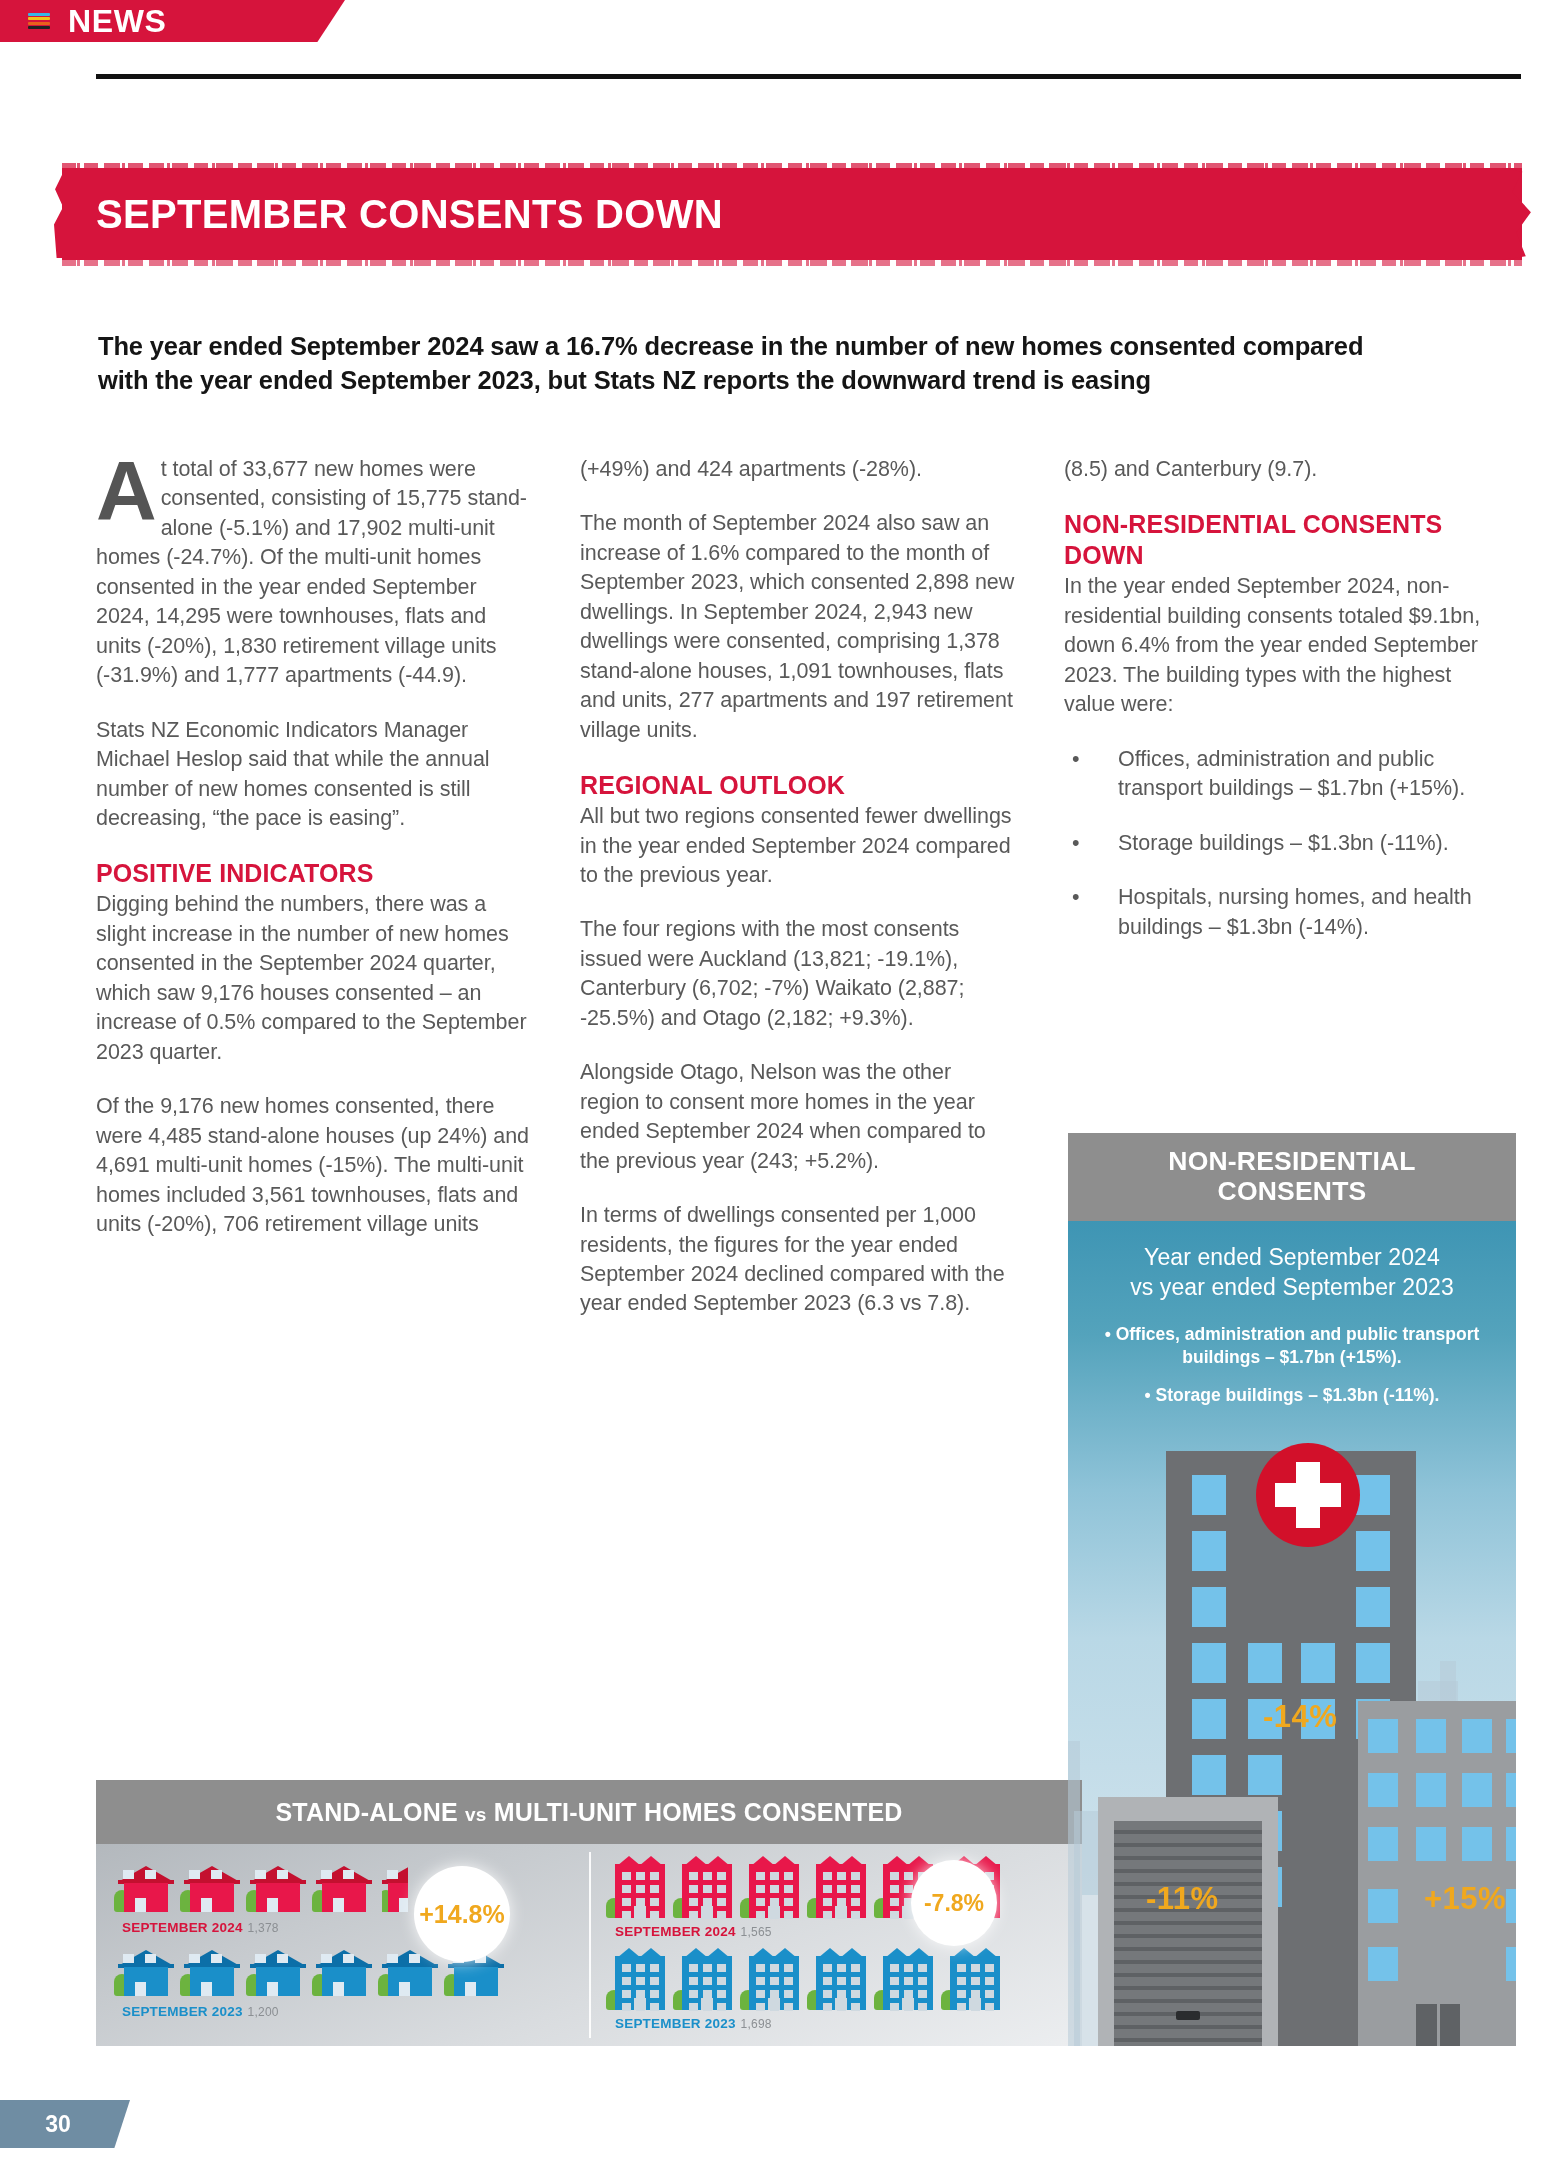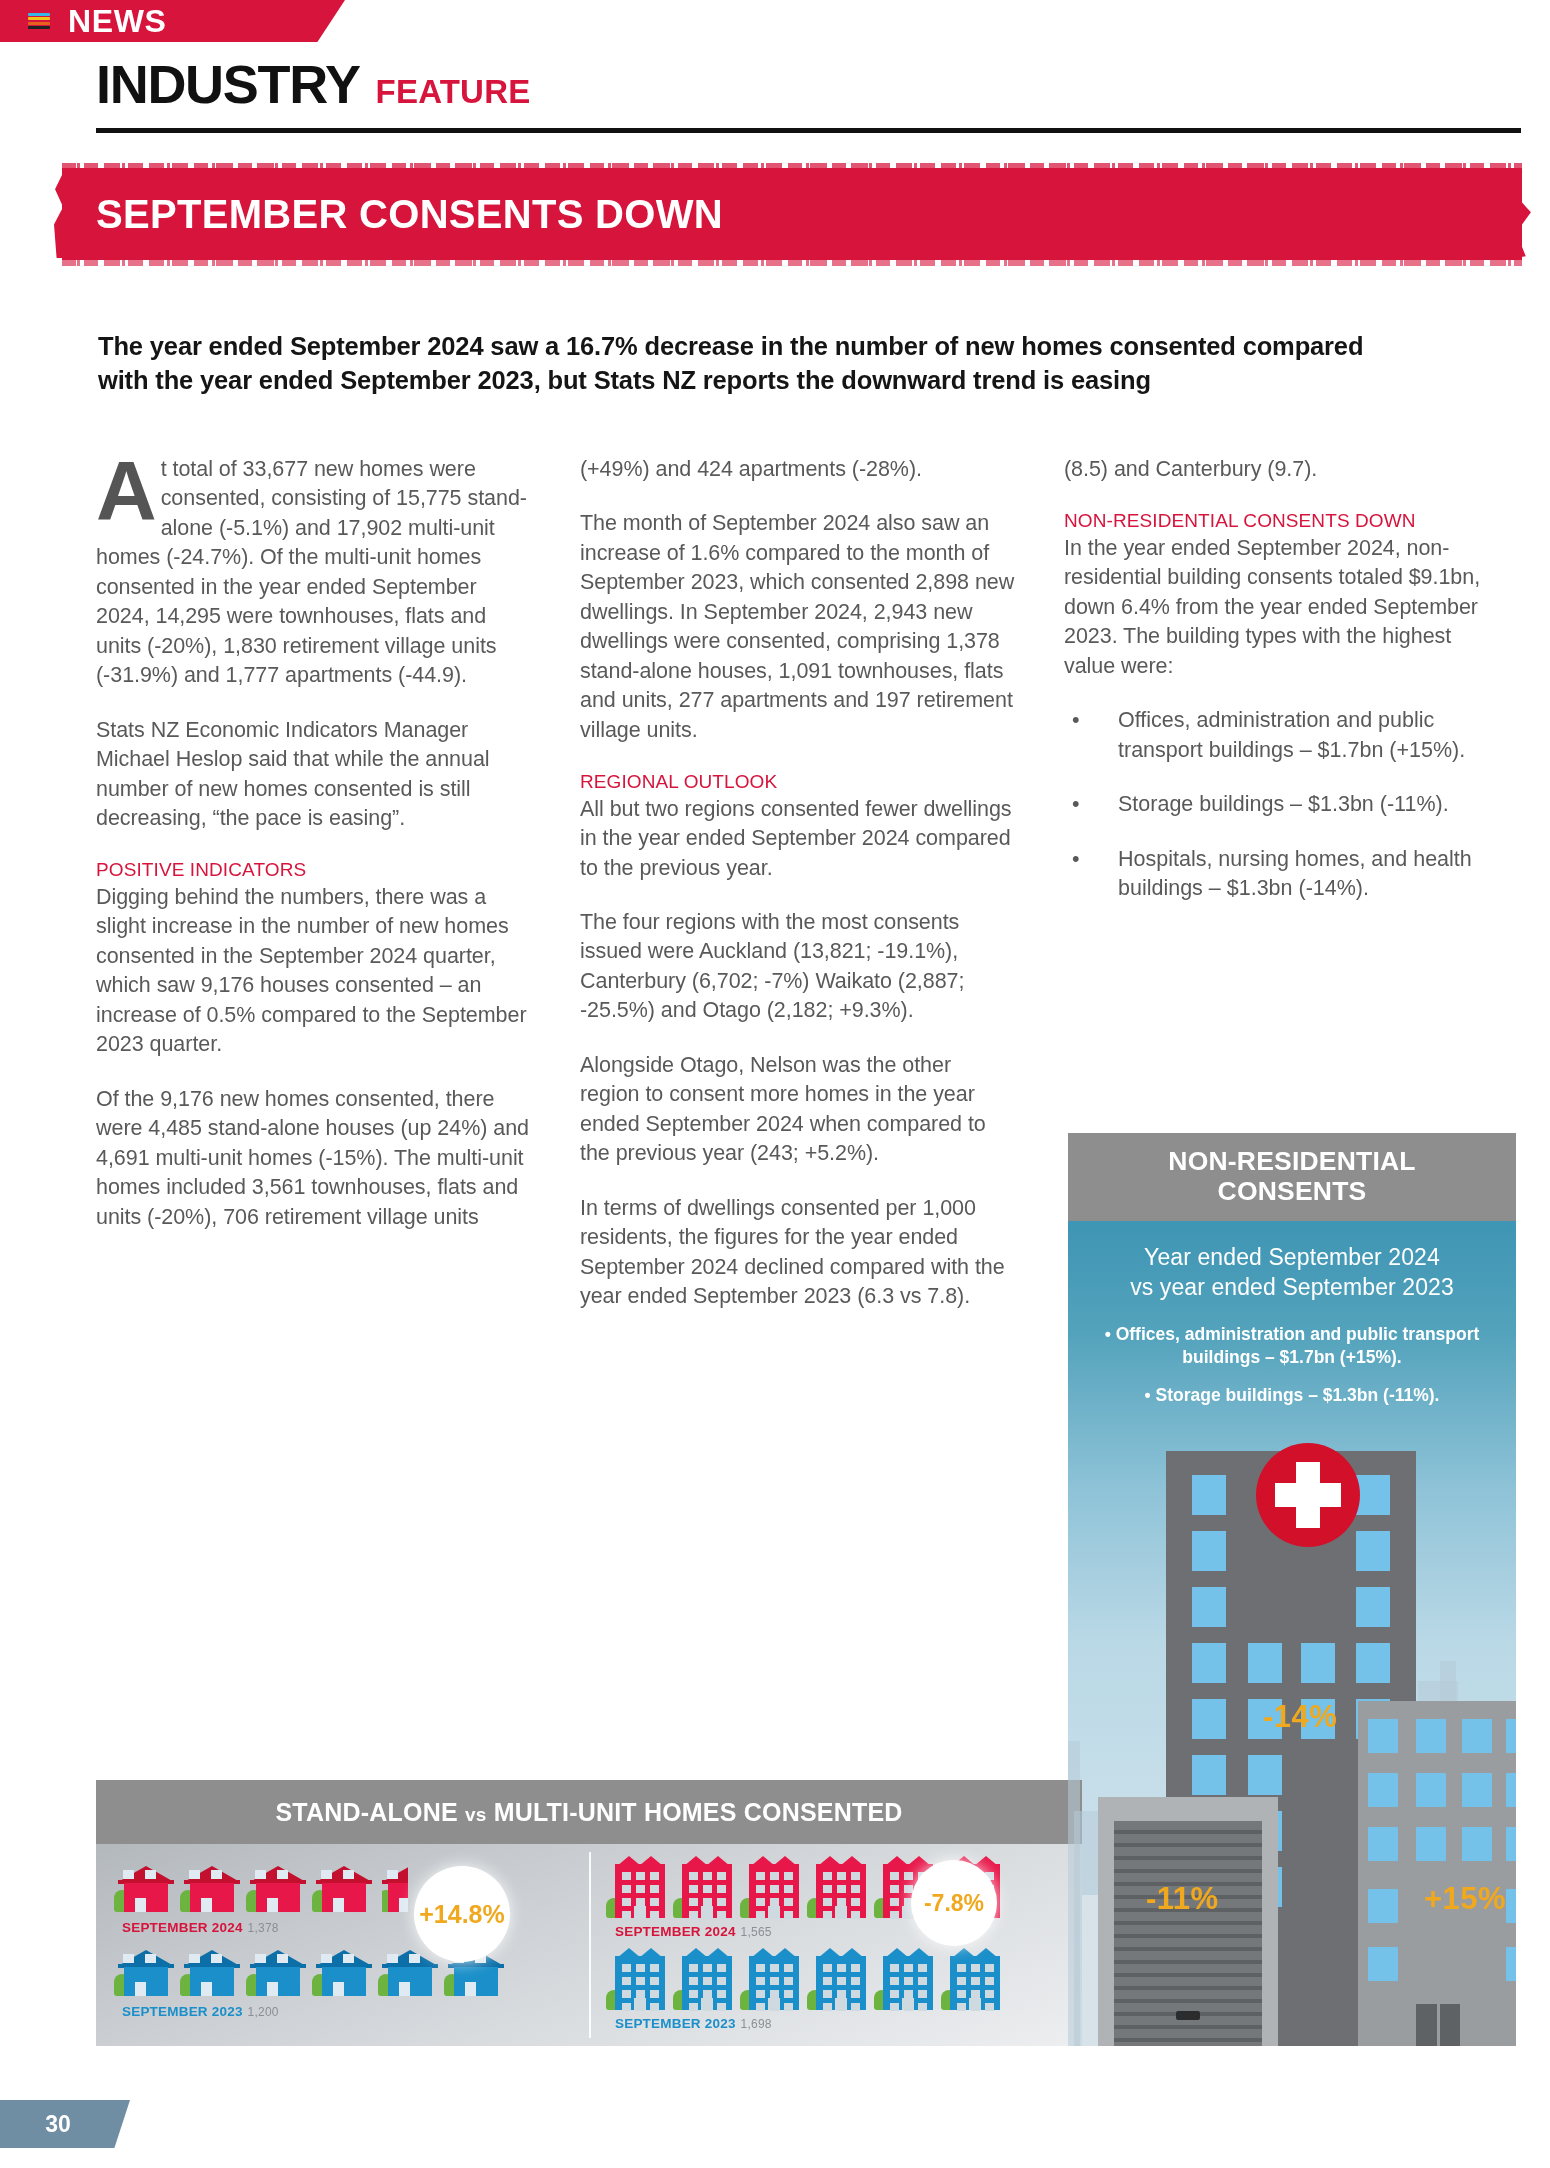--- a/index.html
+++ b/index.html
@@ -78,21 +78,21 @@
   .col{position:absolute;top:0;width:435px;}
   .col.c1{left:0;}
   .col.c2{left:484px;}
   .col.c3{left:968px;}
   .body-p{
     font-size:21.5px;line-height:1.37;color:#595959;margin:0 0 25px 0;
     letter-spacing:-.05px;
   }
   .body-p:last-child{margin-bottom:0;}
   .sub-head{
-    font-size:19px;font-weight:normal;color:#d6143c;
+    font-size:25px;font-weight:bold;color:#d6143c;
     margin:0 0 1px 0;line-height:1.24;letter-spacing:.1px;
   }
   .dropcap-p{position:relative;}
   .dropcap{
     float:left;font-size:84px;line-height:.78;font-weight:bold;color:#555;
     margin:4px 6px 0 0;letter-spacing:-2px;
   }
   .bullets{margin:0;padding:0;list-style:none;}
   .bullets li{
     display:flex;font-size:21.5px;line-height:1.37;color:#595959;
@@ -203,24 +203,20 @@
   <div class="tab-icon">
     <i></i>
       <i></i>
       <i></i>
       <i></i>
   </div>
   <div class="tab-label">NEWS</div>
 </div>
 
 <div class="masthead">
-  <div class="mh-row">
-    <div class="mh-industry">INDUSTRY</div>
-    <div class="mh-feature">FEATURE</div>
-  </div>
   <div class="mh-rule"></div>
 </div>
 
 <div class="headline-band">
   <div class="band-speckle"></div>
   <div class="band-speckle bottom"></div>
   <div class="headline-text">SEPTEMBER CONSENTS DOWN</div>
 </div>
 
 <div class="deck">The year ended September 2024 saw a 16.7% decrease in the number of new homes consented compared with the year ended September 2023, but Stats NZ reports the downward trend is easing</div>

